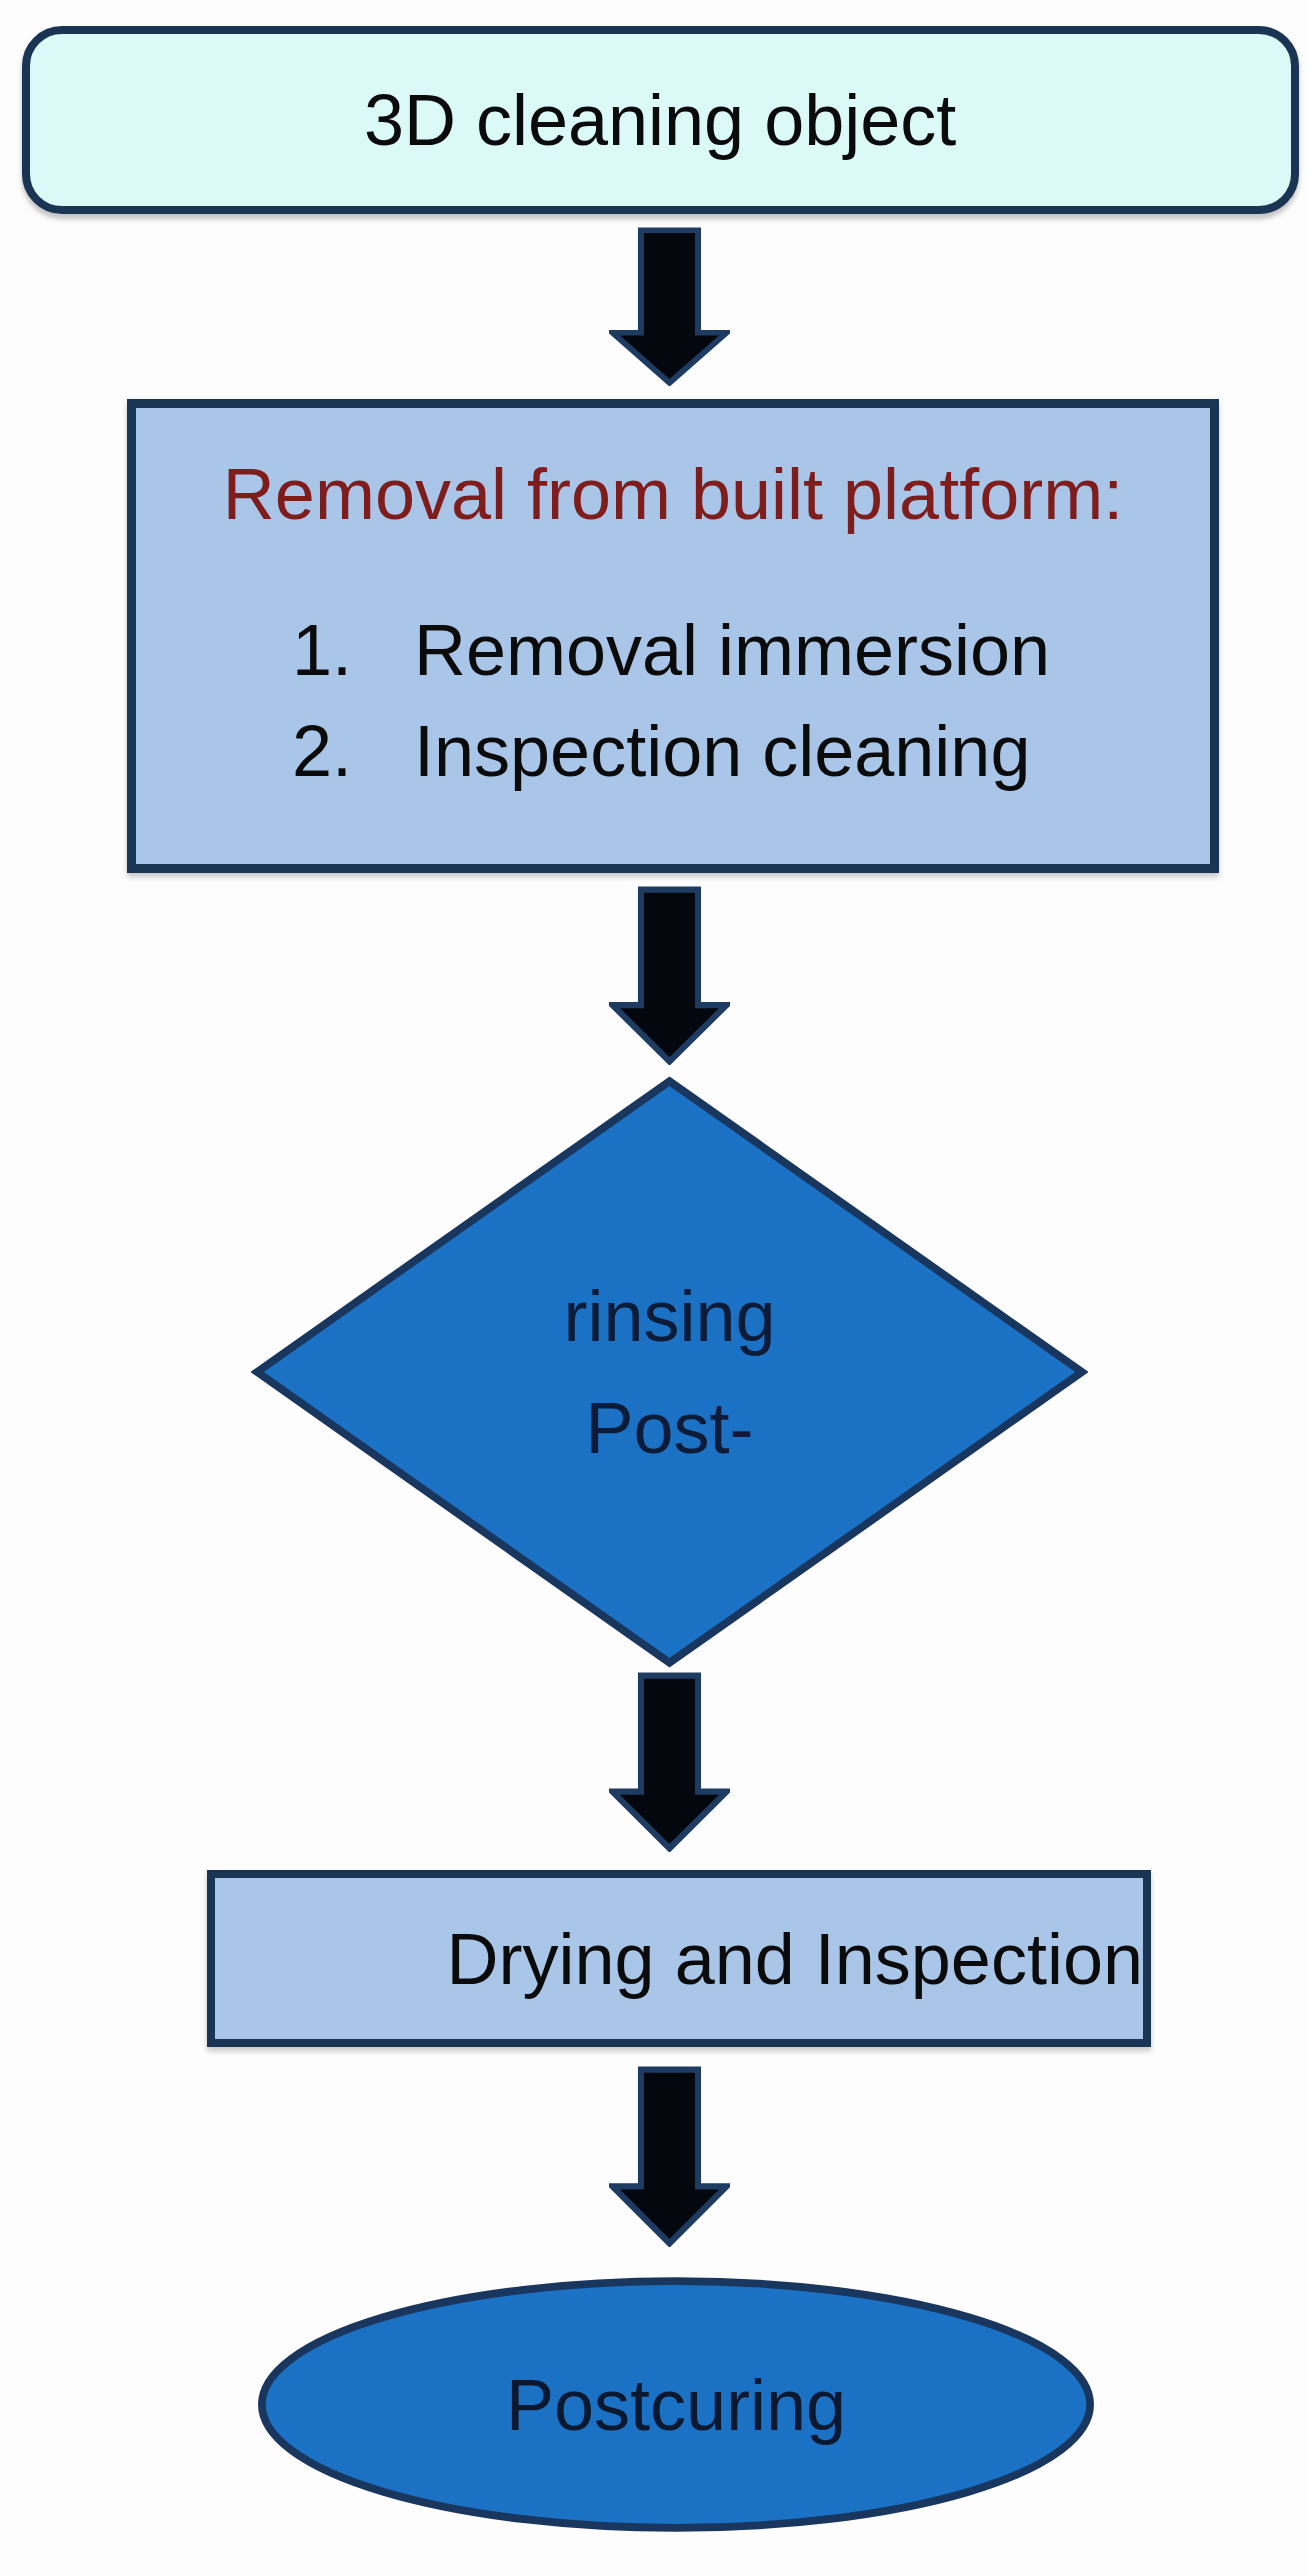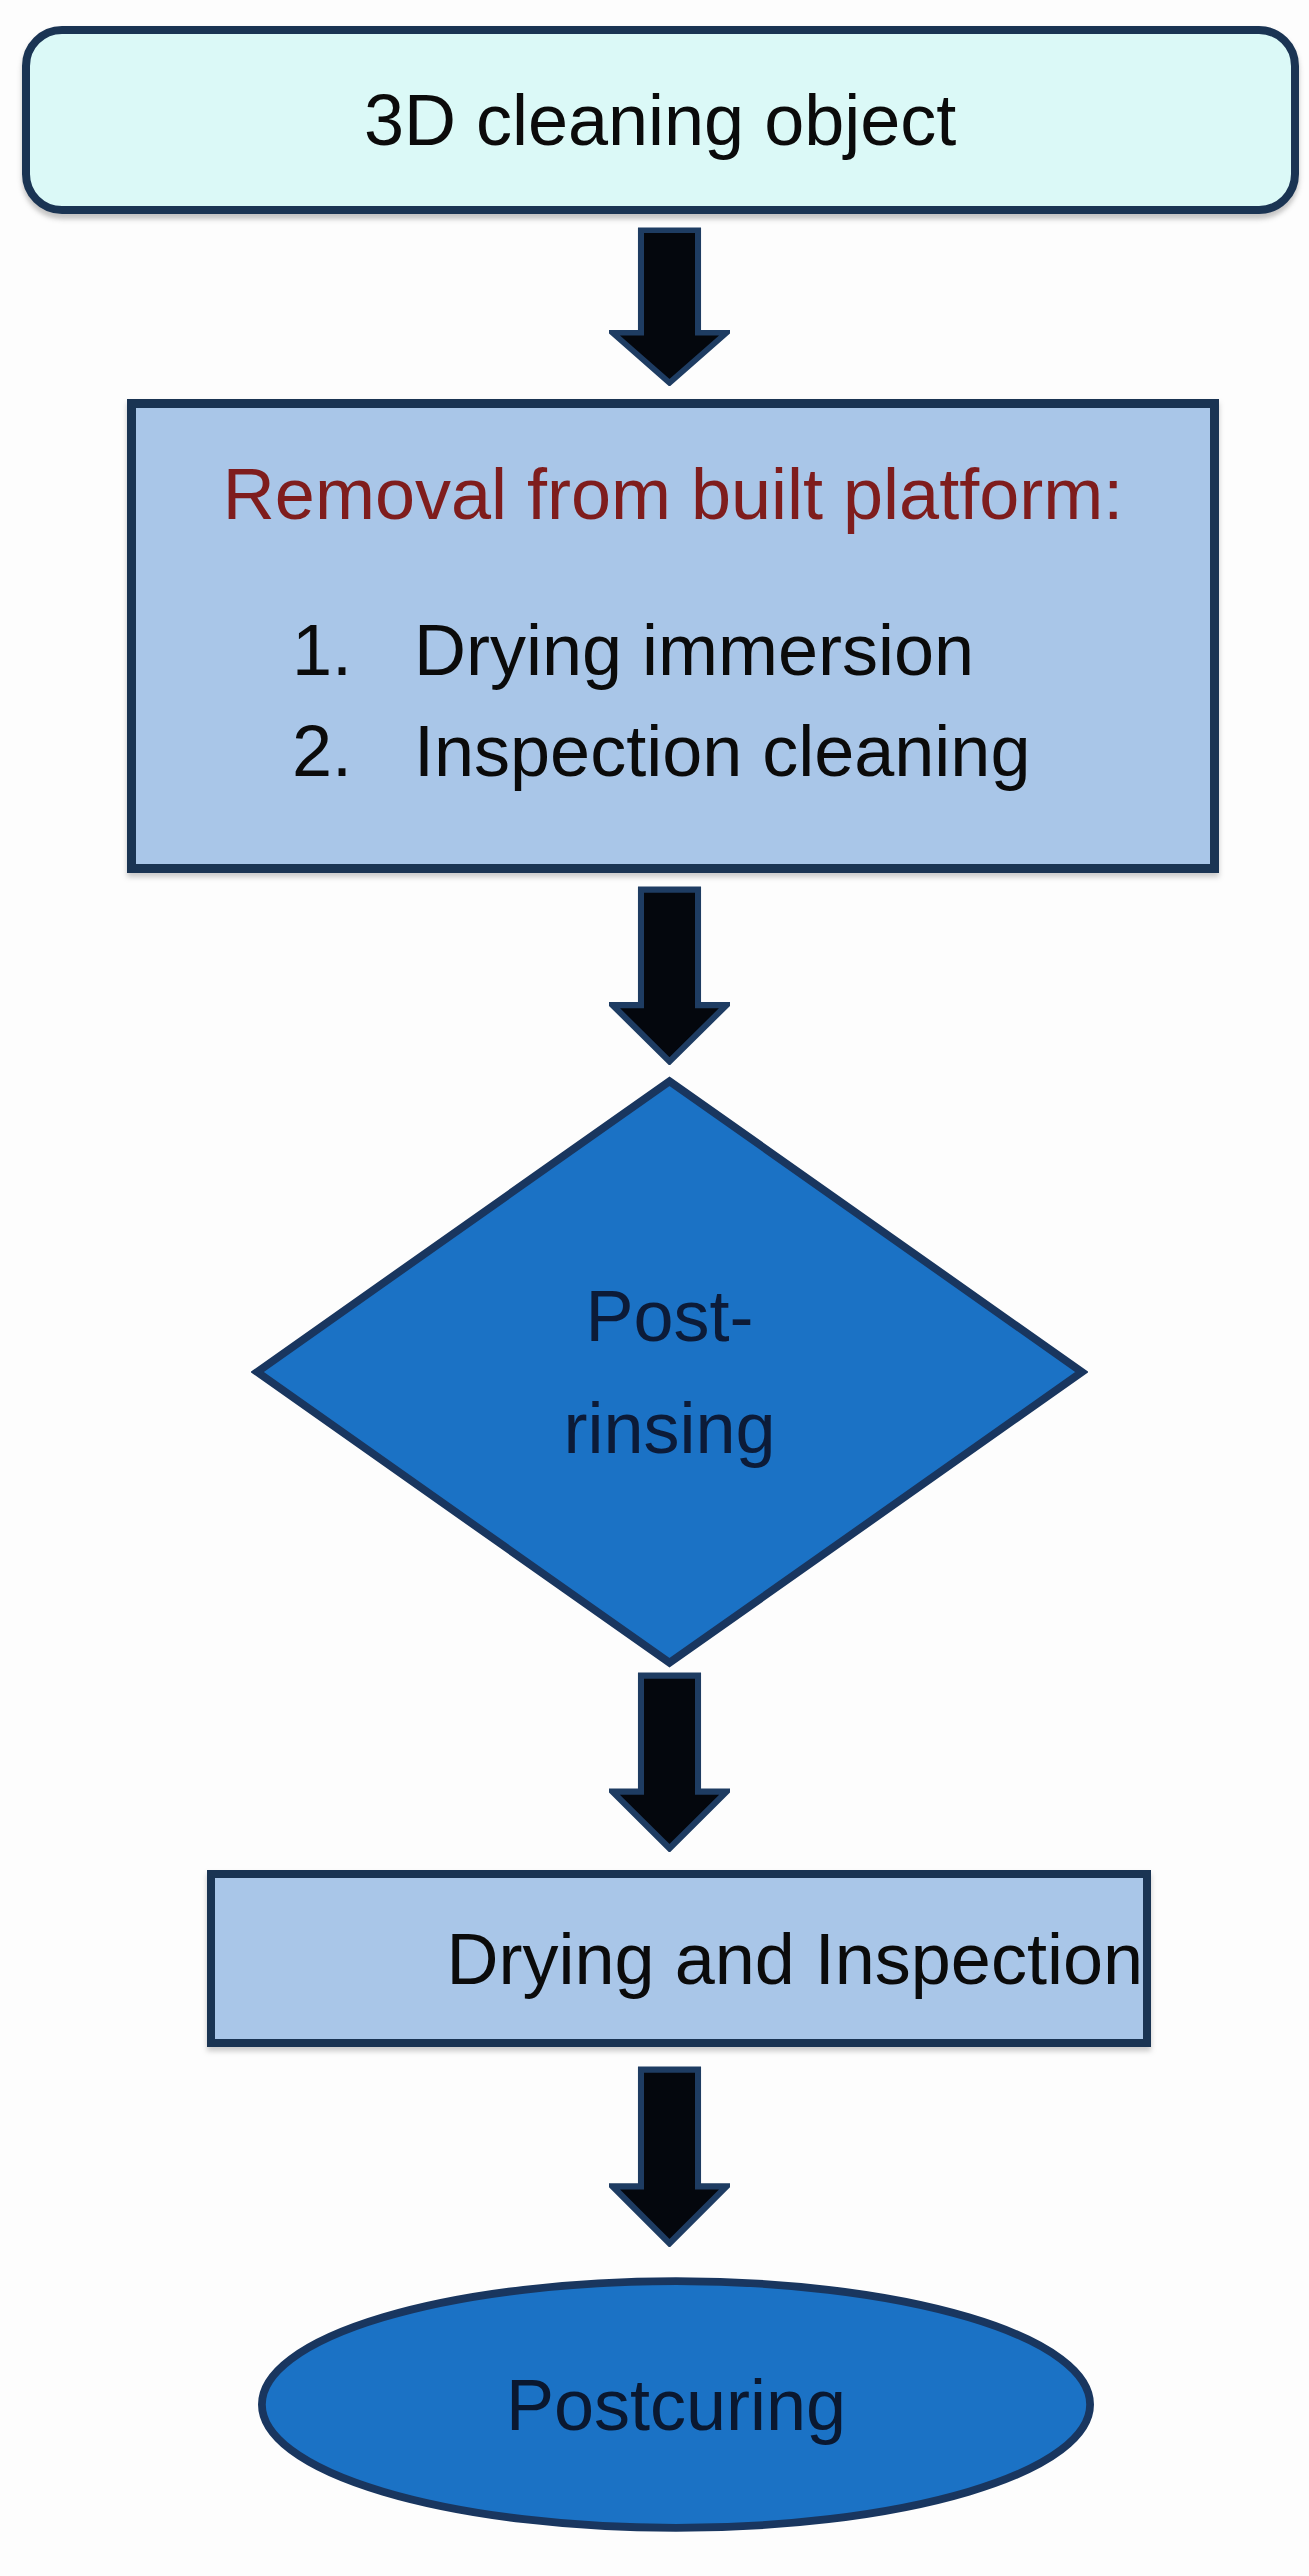--- a/index.html
+++ b/index.html
@@ -68,39 +68,39 @@
 
   <svg class="down-arrow a1" viewBox="0 0 140 200" preserveAspectRatio="none">
     <polygon points="37,4 103,4 103,133 136,133 70,196 4,133 37,133"></polygon>
   </svg>
 
   <div class="node-removal">
     <div class="title">Removal from built platform:</div>
     <div class="list">
       <div class="list-item">
         <span class="num">1.</span>
-        <span class="txt">Drying immersion</span>
+        <span class="txt">Removal immersion</span>
       </div>
       <div class="list-item">
         <span class="num">2.</span>
         <span class="txt">Inspection cleaning</span>
       </div>
     </div>
   </div>
 
   <svg class="down-arrow a2" viewBox="0 0 140 200" preserveAspectRatio="none">
     <polygon points="37,4 103,4 103,133 136,133 70,196 4,133 37,133"></polygon>
   </svg>
 
   <svg class="svg-shape" style="left:251px;top:1076px;" width="837" height="592" viewBox="0 0 970 686">
     <polygon class="shape-fill" points="485,6 963,343 485,680 7,343"></polygon>
   </svg>
   <div class="decision-label">
+    <span>rinsing</span>
     <span>Post-</span>
-    <span>rinsing</span>
   </div>
 
   <svg class="down-arrow a3" viewBox="0 0 140 200" preserveAspectRatio="none">
     <polygon points="37,4 103,4 103,133 136,133 70,196 4,133 37,133"></polygon>
   </svg>
 
   <div class="node-drying">
     <span class="big-label">Drying and Inspection</span>
   </div>
 

